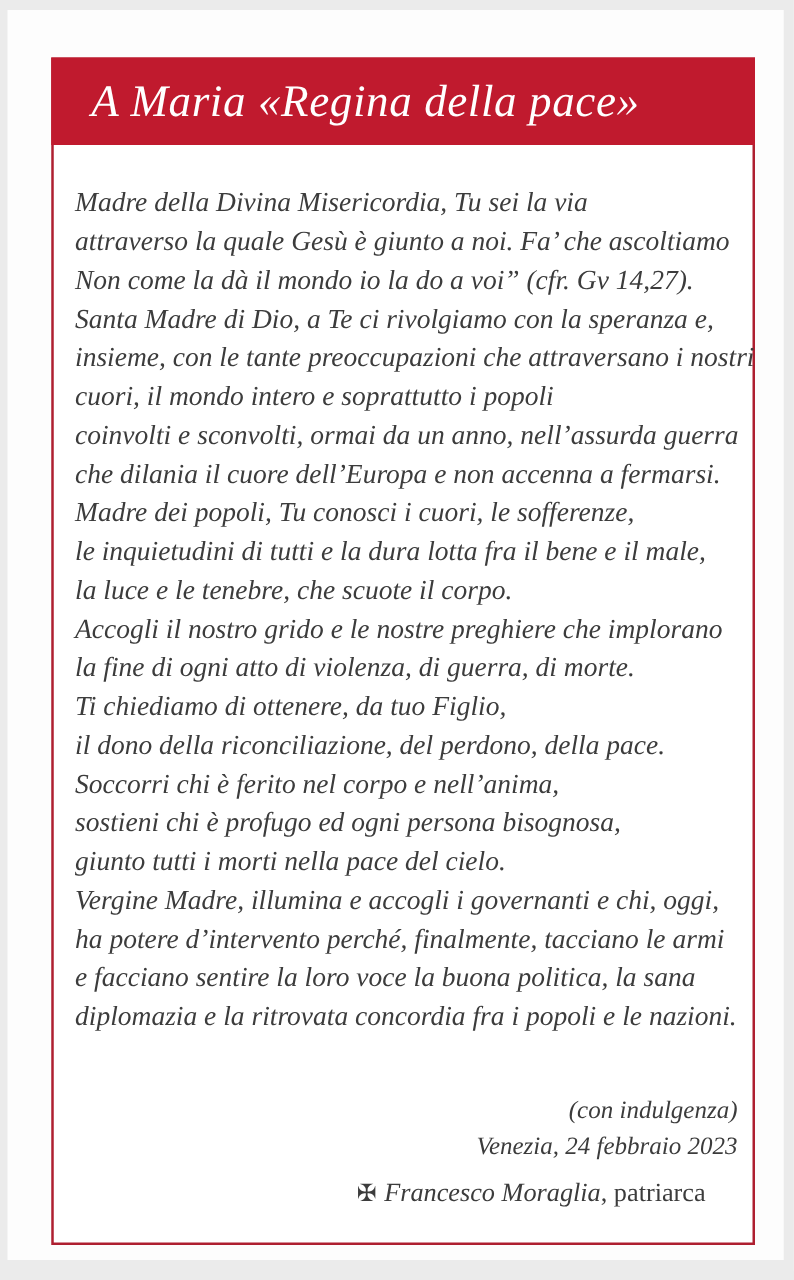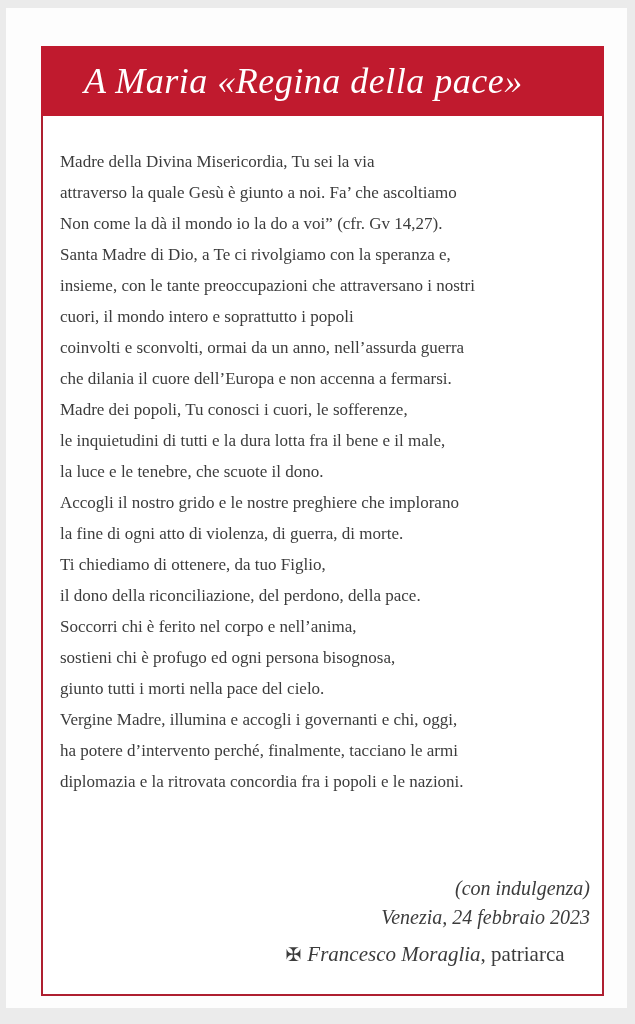--- a/index.html
+++ b/index.html
@@ -31,33 +31,34 @@
     border:2px solid var(--card-border);
     background:var(--card-bg);
   }
   .card-header{
     position:absolute;left:-2px;top:-2px;
     width:calc(100% + 4px);height:70px;
     background:var(--accent);
     display:flex;align-items:center;
   }
   .card-title{
-    margin:16px;
+    margin:5px;
     padding-left:27px;
     font-size:36px;
     font-style:italic;
     font-weight:normal;
     color:#ffffff;
     letter-spacing:0.5px;
     white-space:nowrap;
   }
   .prayer{
     position:absolute;left:17px;right:8px;top:98px;
     color:var(--text);
-    font-size:17px;
+    font-style:italic;
+    font-size:22px;
   }
   .prayer .line{
     line-height:31px;
     height:31px;
     white-space:nowrap;
   }
   .closing{
     position:absolute;top:826px;right:12px;width:330px;
     text-align:right;
     color:var(--text);
@@ -96,30 +97,31 @@
           <div class="line">Madre della Divina Misericordia, Tu sei la via</div>
           <div class="line">attraverso la quale Gesù è giunto a noi. Fa’ che ascoltiamo</div>
           <div class="line">Non come la dà il mondo io la do a voi” (cfr. Gv 14,27).</div>
           <div class="line">Santa Madre di Dio, a Te ci rivolgiamo con la speranza e,</div>
           <div class="line">insieme, con le tante preoccupazioni che attraversano i nostri</div>
           <div class="line">cuori, il mondo intero e soprattutto i popoli</div>
           <div class="line">coinvolti e sconvolti, ormai da un anno, nell’assurda guerra</div>
           <div class="line">che dilania il cuore dell’Europa e non accenna a fermarsi.</div>
           <div class="line">Madre dei popoli, Tu conosci i cuori, le sofferenze,</div>
           <div class="line">le inquietudini di tutti e la dura lotta fra il bene e il male,</div>
-          <div class="line">la luce e le tenebre, che scuote il dono.</div>
+          <div class="line">la luce e le tenebre, che scuote il corpo.</div>
           <div class="line">Accogli il nostro grido e le nostre preghiere che implorano</div>
           <div class="line">la fine di ogni atto di violenza, di guerra, di morte.</div>
           <div class="line">Ti chiediamo di ottenere, da tuo Figlio,</div>
           <div class="line">il dono della riconciliazione, del perdono, della pace.</div>
           <div class="line">Soccorri chi è ferito nel corpo e nell’anima,</div>
           <div class="line">sostieni chi è profugo ed ogni persona bisognosa,</div>
           <div class="line">giunto tutti i morti nella pace del cielo.</div>
           <div class="line">Vergine Madre, illumina e accogli i governanti e chi, oggi,</div>
           <div class="line">ha potere d’intervento perché, finalmente, tacciano le armi</div>
+          <div class="line">e facciano sentire la loro voce la buona politica, la sana</div>
           <div class="line">diplomazia e la ritrovata concordia fra i popoli e le nazioni.</div>
         </div>
 
       <div class="closing">
         <div>(con indulgenza)</div>
         <div>Venezia, 24 febbraio 2023</div>
       </div>
 
       <div class="signature">
         <span class="cross">✠</span><span class="name">Francesco Moraglia</span><span class="role">, patriarca</span>

